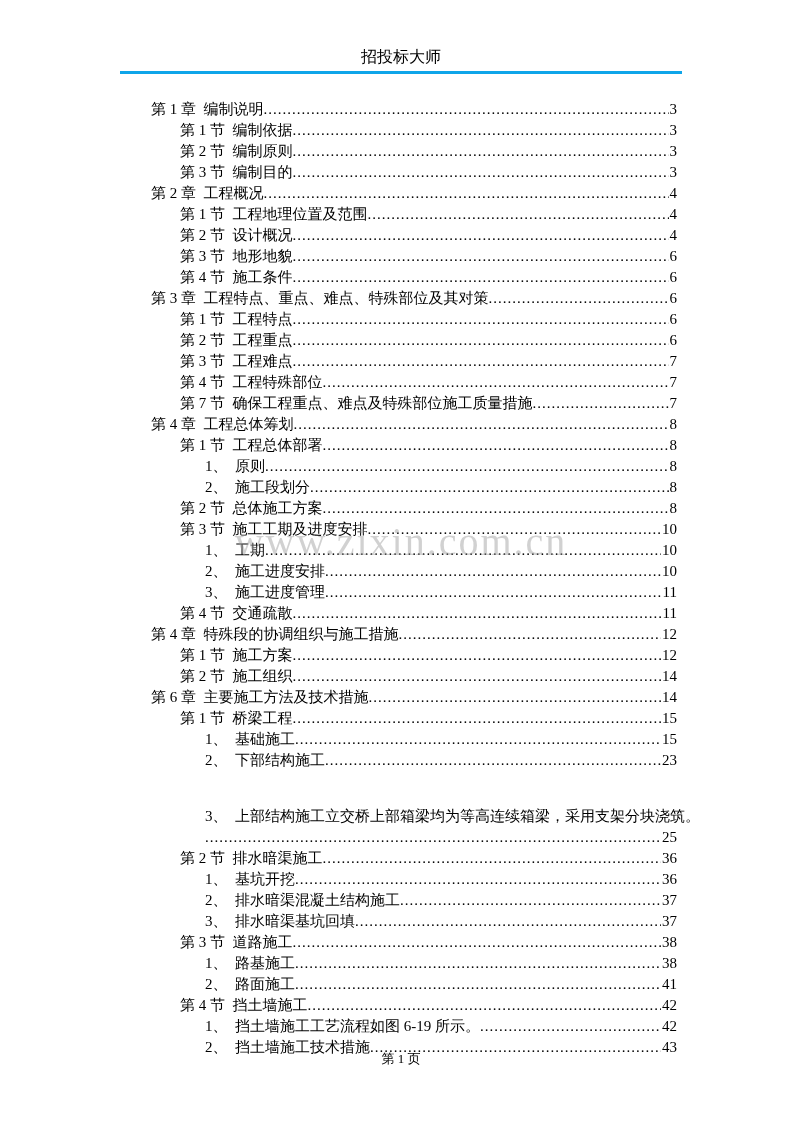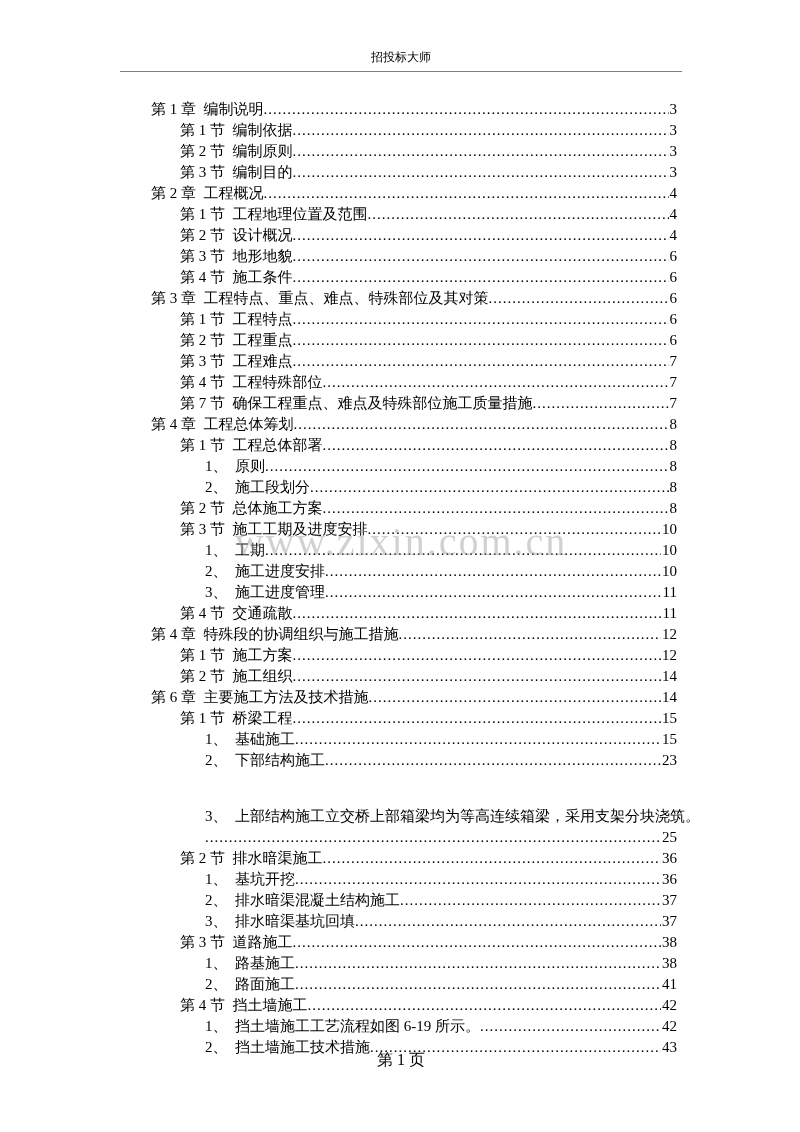--- a/index.html
+++ b/index.html
@@ -12,24 +12,24 @@
     overflow: hidden;
   }
   .page {
     position: absolute; inset: 0;
     background: #ffffff;
   }
   .doc-header {
     position: absolute;
     top: 48px; left: 120px; width: 562px;
     text-align: center;
-    font-size: 12px;
+    font-size: 16px;
     line-height: 18px;
     padding-bottom: 5px;
-    border-bottom: 1px solid #0ea5e9;
+    border-bottom: 3px solid #0ea5e9;
   }
   .toc {
     position: absolute;
     top: 99px; left: 120px; width: 557px;
   }
   .toc-row {
     display: flex;
     align-items: baseline;
     height: 21px;
     line-height: 21px;
@@ -67,21 +67,21 @@
     color: #9a9a9a;
     opacity: 0.45;
     pointer-events: none;
     z-index: 5;
     font-family: "Liberation Serif", "DejaVu Serif", serif;
   }
   .doc-footer {
     position: absolute;
     top: 1050px; left: 120px; width: 562px;
     text-align: center;
-    font-size: 16px;
+    font-size: 13px;
   }
 </style>
 </head>
 <body>
 
 <div class="page">
 
   <div class="doc-header">
     <span>招投标大师</span>
   </div>

